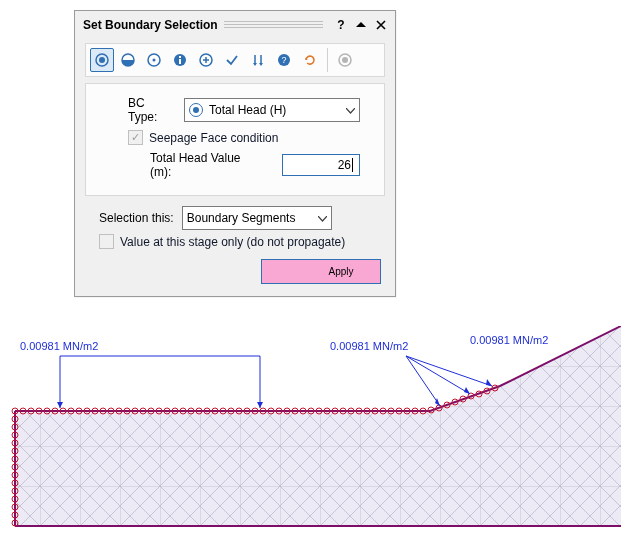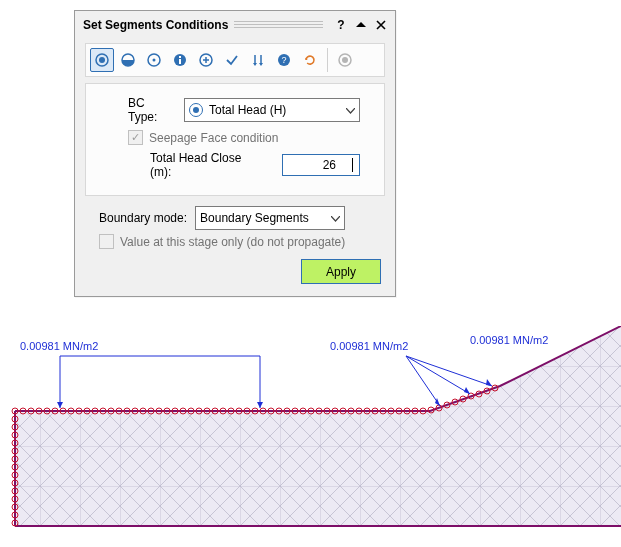--- a/index.html
+++ b/index.html
@@ -85,21 +85,21 @@
     padding: 6px 24px 10px;
     border: 1px solid #d8d8d8;
     background: #fcfcfc;
   }
   .row {
     display: flex;
     align-items: center;
     margin: 6px 0;
   }
   .lbl { color:#000; }
-  .lbl.disabled { color:#737373; }
+  .lbl.disabled { color:#0f172a; }
 
   .select {
     height: 22px;
     border: 1px solid #7a7a7a;
     background:#fff;
     display: flex;
     align-items: center;
     padding: 0 4px;
     position: relative;
   }
@@ -115,48 +115,48 @@
   }
   .checkbox {
     width:13px;height:13px;border:1px solid #a0a0a0;background:#fff;
     margin-right:6px;display:flex;align-items:center;justify-content:center;
   }
   .checkbox.disabled { background:#f0f0f0; border-color:#c0c0c0;}
   .checkbox .mark { color:#9a9a9a; font-size:11px; line-height:1; }
 
   .textbox {
     height:20px;border:1px solid #2f6fb3;background:#fff;
-    padding:0 6px;display:flex;align-items:center;justify-content:flex-end;gap:15px;
+    padding:0 6px;display:flex;align-items:center;justify-content:flex-end;
   }
   .textbox .cursor {
     width:1px;height:14px;background:#000;margin-left:1px;
   }
 
   .btn-row {
     display:flex;justify-content:flex-end;gap:8px;margin:10px 14px 12px;
   }
   .btn {
-    width:78px;height:23px;border:1px solid #8a8a8a;background:#bef264;
-    display:flex;align-items:center;justify-content:center;font-size:12px;
+    width:78px;height:23px;border:1px solid #8a8a8a;background:#f9a8d4;
+    display:flex;align-items:center;justify-content:center;font-size:10px;padding-left:40px;
   }
   .btn.primary { border:1px solid #2f6fb3; }
 
   
   .diagram {
     position:absolute; left:0; top:326px; width:502px; height:221px;
   }
   .diagram svg { position:absolute; left:0; top:0; }
   .label-text { fill:#1f2fd6; font-size:11px; font-family:inherit; }
 </style>
 </head>
 <body>
 
 <div class="dialog">
   <div class="dialog-title-row">
-    <span class="dialog-title">Set Segments Conditions</span>
+    <span class="dialog-title">Set Boundary Selection</span>
     <div class="title-grip"></div>
     <div class="title-btn">?</div>
     <div class="title-btn">
       <svg width="10" height="6" viewBox="0 0 10 6">
           <path d="M0 5 L5 0 L10 5 Z" fill="#000"></path>
         </svg>
     </div>
     <div class="title-btn">
       <svg width="10" height="10" viewBox="0 0 10 10">
           <path d="M1 1 L9 9 M9 1 L1 9" stroke="#000" stroke-width="1.6"></path>
@@ -244,30 +244,30 @@
     </div>
 
     <div class="row" style="margin-left:18px">
       <span class="checkbox disabled">
         <span class="mark">✓</span>
       </span>
       <span class="lbl disabled">Seepage Face condition</span>
     </div>
 
     <div class="row" style="margin-left:40px">
-      <span class="lbl">Total Head Close (m):</span>
+      <span class="lbl">Total Head Value (m):</span>
       <div class="textbox" style="width:72px;margin-left:30px">
         <span>26</span>
         <span class="cursor"></span>
       </div>
     </div>
   </div>
 
   <div class="row" style="margin:4px 20px 4px 24px">
-    <span class="lbl">Boundary mode:</span>
+    <span class="lbl">Selection this:</span>
     <div class="select" style="width:140px;margin-left:8px">
       <span>Boundary Segments</span>
       <span class="caret">
         <svg width="9" height="6" viewBox="0 0 9 6">
             <path d="M0 0 L4.5 5 L9 0" fill="none" stroke="#404040" stroke-width="1.2"></path>
           </svg>
       </span>
     </div>
   </div>
 

